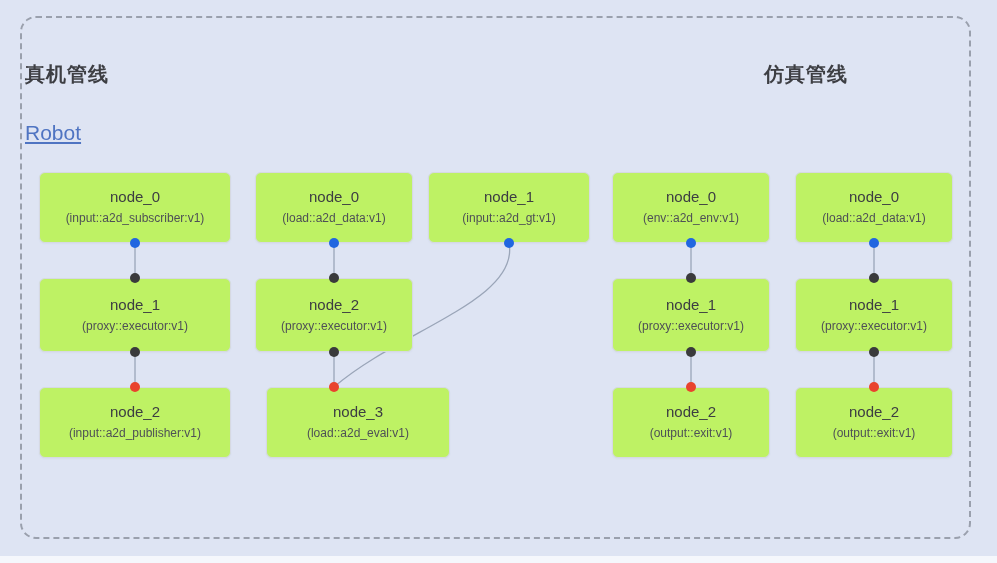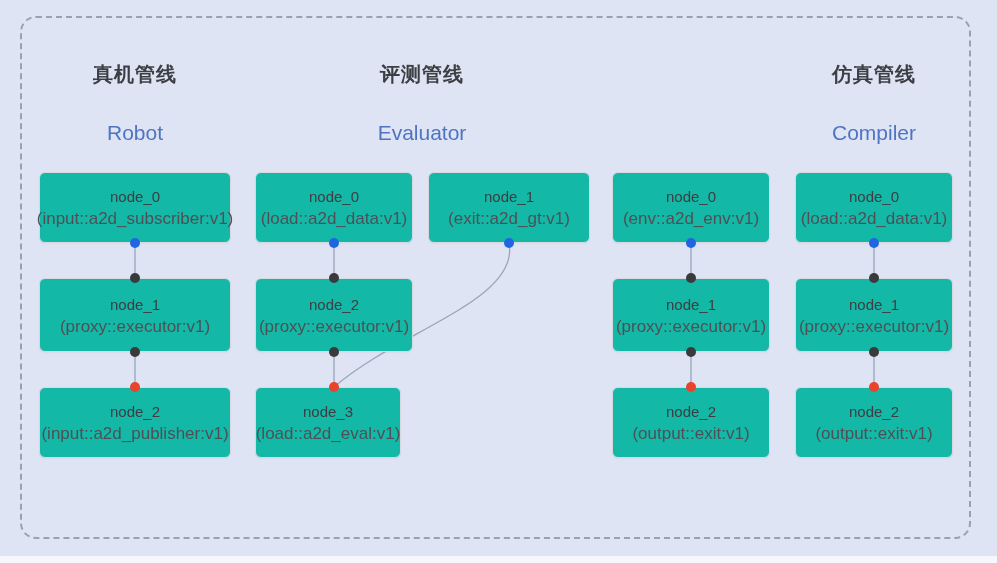--- a/index.html
+++ b/index.html
@@ -9,37 +9,37 @@
     font-family:"Liberation Sans","DejaVu Sans",sans-serif;
     position:relative;overflow:hidden;
   }
   .stage{position:absolute;inset:0;width:997px;height:563px;}
   .frame{
     position:absolute;left:20px;top:16px;width:947px;height:519px;
     border:2px dashed #9aa0ad;border-radius:16px;
     pointer-events:none;
   }
   .edges{position:absolute;left:0;top:0;width:997px;height:563px;z-index:1;}
-  .col-header{position:absolute;top:60px;width:220px;text-align:center;z-index:2;}
+  .col-header{position:absolute;top:60px;width:220px;text-align:left;z-index:2;}
   .col-header .zh{
     font-size:20px;font-weight:700;color:#3d3e43;line-height:28px;
     letter-spacing:1px;
   }
   .col-header .en{
-    margin-top:31px;font-size:21px;font-weight:400;color:#4f74c2;line-height:28px;
+    margin-top:31px;font-size:21px;font-weight:400;color:#4f74c2;line-height:28px;text-decoration:underline;
   }
   .node{
     position:absolute;z-index:2;
-    background:#14b8a6;border:1px solid #d6d9e2;border-radius:6px;
+    background:#bef264;border:1px solid #d6d9e2;border-radius:6px;
     box-shadow:0 1px 2px rgba(70,90,150,0.05);
     display:flex;flex-direction:column;align-items:center;justify-content:center;
     gap:5px;box-sizing:border-box;
   }
   .node .nname{font-size:15px;color:#3c3d42;line-height:17px;}
-  .node .ntype{font-size:17px;color:#4e5056;line-height:17px;}
+  .node .ntype{font-size:12px;color:#4e5056;line-height:17px;}
   .dot{
     position:absolute;width:10px;height:10px;border-radius:50%;
     transform:translate(-50%,-50%);z-index:3;
   }
   .dot.blue{background:#2166e0;}
   .dot.black{background:#3a3a3c;}
   .dot.red{background:#e9432d;}
   .bottom-strip{
     position:absolute;left:0;top:556px;width:997px;height:7px;
     background:rgba(252,253,255,0.75);z-index:4;
@@ -64,26 +64,23 @@
       <line x1="874" y1="243" x2="874" y2="278"></line>
       <line x1="874" y1="352" x2="874" y2="387"></line>
     </g>
   </svg>
 
   <div class="col-header" style="left:25px">
     <div class="zh">真机管线</div>
     <div class="en">Robot</div>
   </div>
   <div class="col-header" style="left:312px">
-    <div class="zh">评测管线</div>
-    <div class="en">Evaluator</div>
   </div>
   <div class="col-header" style="left:764px">
     <div class="zh">仿真管线</div>
-    <div class="en">Compiler</div>
   </div>
 
   <div class="node" style="left:39px;top:172px;width:192px;height:71px">
     <div class="nname">node_0</div>
     <div class="ntype">(input::a2d_subscriber:v1)</div>
   </div>
   <div class="node" style="left:39px;top:278px;width:192px;height:74px">
     <div class="nname">node_1</div>
     <div class="ntype">(proxy::executor:v1)</div>
   </div>
@@ -91,27 +88,27 @@
     <div class="nname">node_2</div>
     <div class="ntype">(input::a2d_publisher:v1)</div>
   </div>
 
   <div class="node" style="left:255px;top:172px;width:158px;height:71px">
     <div class="nname">node_0</div>
     <div class="ntype">(load::a2d_data:v1)</div>
   </div>
   <div class="node" style="left:428px;top:172px;width:162px;height:71px">
     <div class="nname">node_1</div>
-    <div class="ntype">(exit::a2d_gt:v1)</div>
+    <div class="ntype">(input::a2d_gt:v1)</div>
   </div>
   <div class="node" style="left:255px;top:278px;width:158px;height:74px">
     <div class="nname">node_2</div>
     <div class="ntype">(proxy::executor:v1)</div>
   </div>
-  <div class="node" style="left:255px;top:387px;width:146px;height:71px">
+  <div class="node" style="left:266px;top:387px;width:184px;height:71px">
     <div class="nname">node_3</div>
     <div class="ntype">(load::a2d_eval:v1)</div>
   </div>
 
   <div class="node" style="left:612px;top:172px;width:158px;height:71px">
     <div class="nname">node_0</div>
     <div class="ntype">(env::a2d_env:v1)</div>
   </div>
   <div class="node" style="left:612px;top:278px;width:158px;height:74px">
     <div class="nname">node_1</div>

